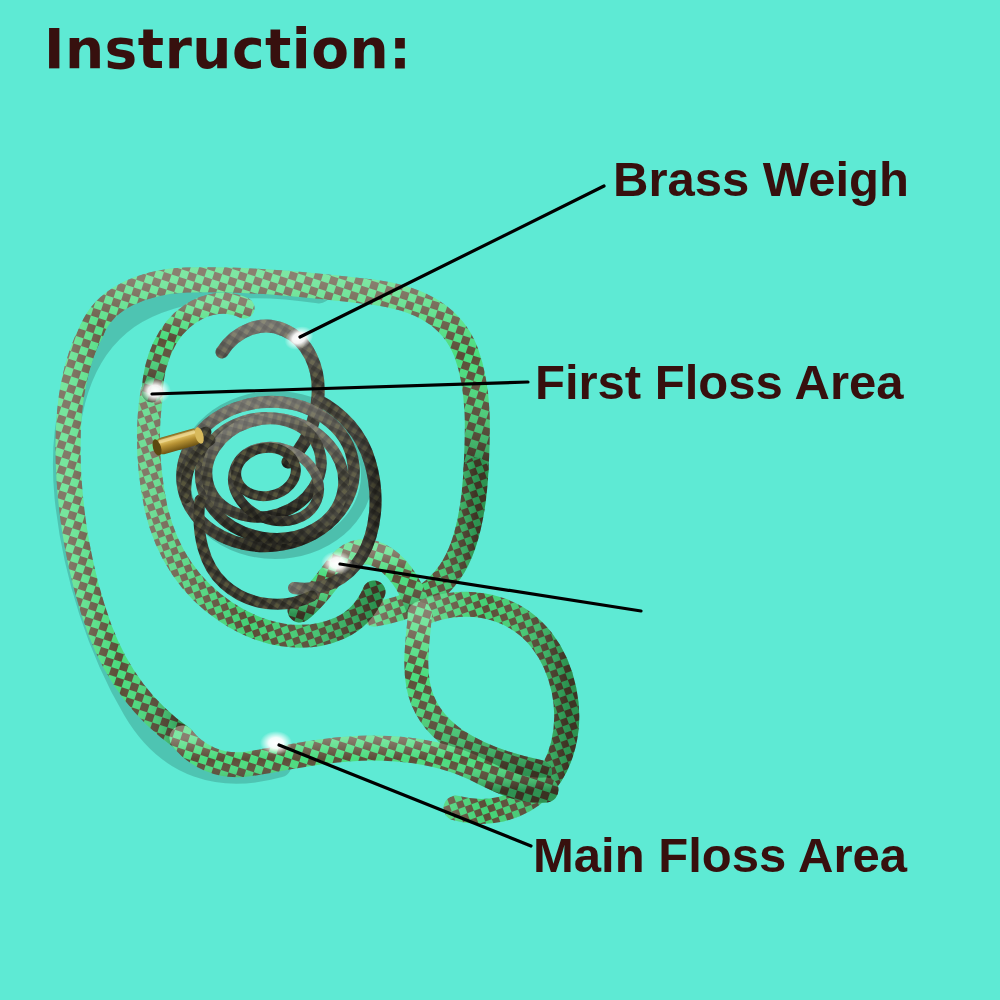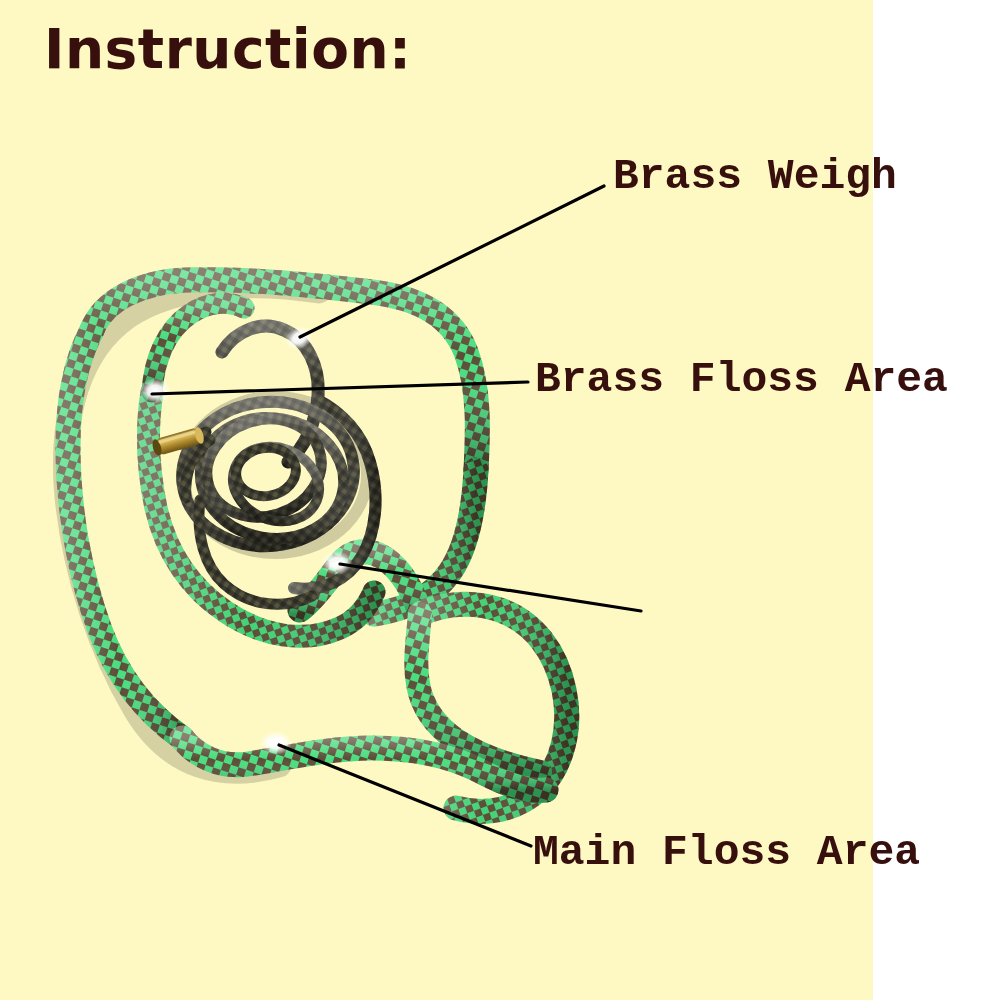--- a/index.html
+++ b/index.html
@@ -13,49 +13,49 @@
     height: 1000px;
     position: relative;
     overflow: hidden;
     font-family: "DejaVu Sans", "Liberation Sans", sans-serif;
     -webkit-font-smoothing: antialiased;
   }
 
   #canvas {
     position: absolute;
     left: 0; top: 0;
-    width: 873px;
+    width: 1000px;
     height: 1000px;
-    background: #fef9c3;
+    background: #5eead4;
     text-align: right;
   }
 
   
   .title {
     position: absolute;
     left: 44px;
     top: 22px;
     font-size: 55px;
     font-weight: 700;
     letter-spacing: 0.5px;
     color: #37100e;
     font-family: "DejaVu Sans", "Liberation Sans", sans-serif;
     white-space: nowrap;
     line-height: 1.0;
   }
 
   
   .label {
     position: absolute;
-    font-size: 43px;
+    font-size: 49px;
     font-weight: 700;
     color: #37100e;
     white-space: nowrap;
     letter-spacing: 0px;
-    font-family: Liberation Mono, monospace;
+    font-family: Liberation Sans, sans-serif;
     line-height: 1.0;
   }
   .label-brass      { left: 613px; top: 155px; }
   .label-firstfloss { left: 535px; top: 358px; }
   .label-borebrush  { left: 650px; top: 588px; }
   .label-mainfloss  { left: 533px; top: 831px; }
 
   
   #art {
     position: absolute;
@@ -310,18 +310,18 @@
       <line x1="152" y1="394" x2="528" y2="382"></line>
       <line x1="340" y1="564" x2="641" y2="611"></line>
       <line x1="279" y1="745" x2="531" y2="846"></line>
     </g>
   </svg>
 
   <div class="title">Instruction:</div>
 
   <div class="label label-brass">Brass Weigh</div>
 
-  <div class="label label-firstfloss">Brass Floss Area</div>
+  <div class="label label-firstfloss">First Floss Area</div>
 
 
   <div class="label label-mainfloss">Main Floss Area</div>
 
 </div>
 
 </body></html>

